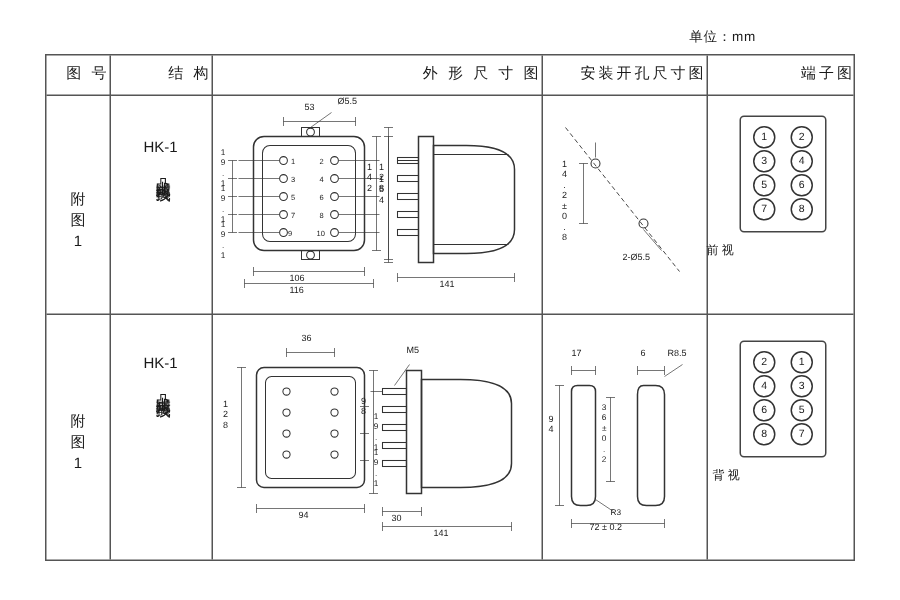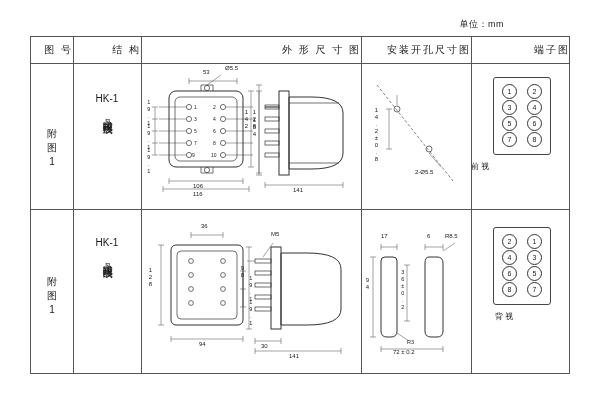--- a/index.html
+++ b/index.html
@@ -355,16 +355,16 @@
     <div class="termbox" style="left:462px;top:190px;width:56px;height:76px;">
       <div class="tnum" style="left:8px;top:6px;">2</div>
       <div class="tnum" style="left:8px;top:22px;">4</div>
       <div class="tnum" style="left:8px;top:38px;">6</div>
       <div class="tnum" style="left:8px;top:54px;">8</div>
       <div class="tnum" style="left:33px;top:6px;">1</div>
       <div class="tnum" style="left:33px;top:22px;">3</div>
       <div class="tnum" style="left:33px;top:38px;">5</div>
       <div class="tnum" style="left:33px;top:54px;">7</div>
     </div>
-    <div class="cap" style="position:absolute;left:464px;width:99px;top:274px;">背  视</div>
+    <div class="cap" style="position:absolute;left:444px;width:99px;top:274px;">背  视</div>
 
   </div>
 </div>
 
 </body></html>

